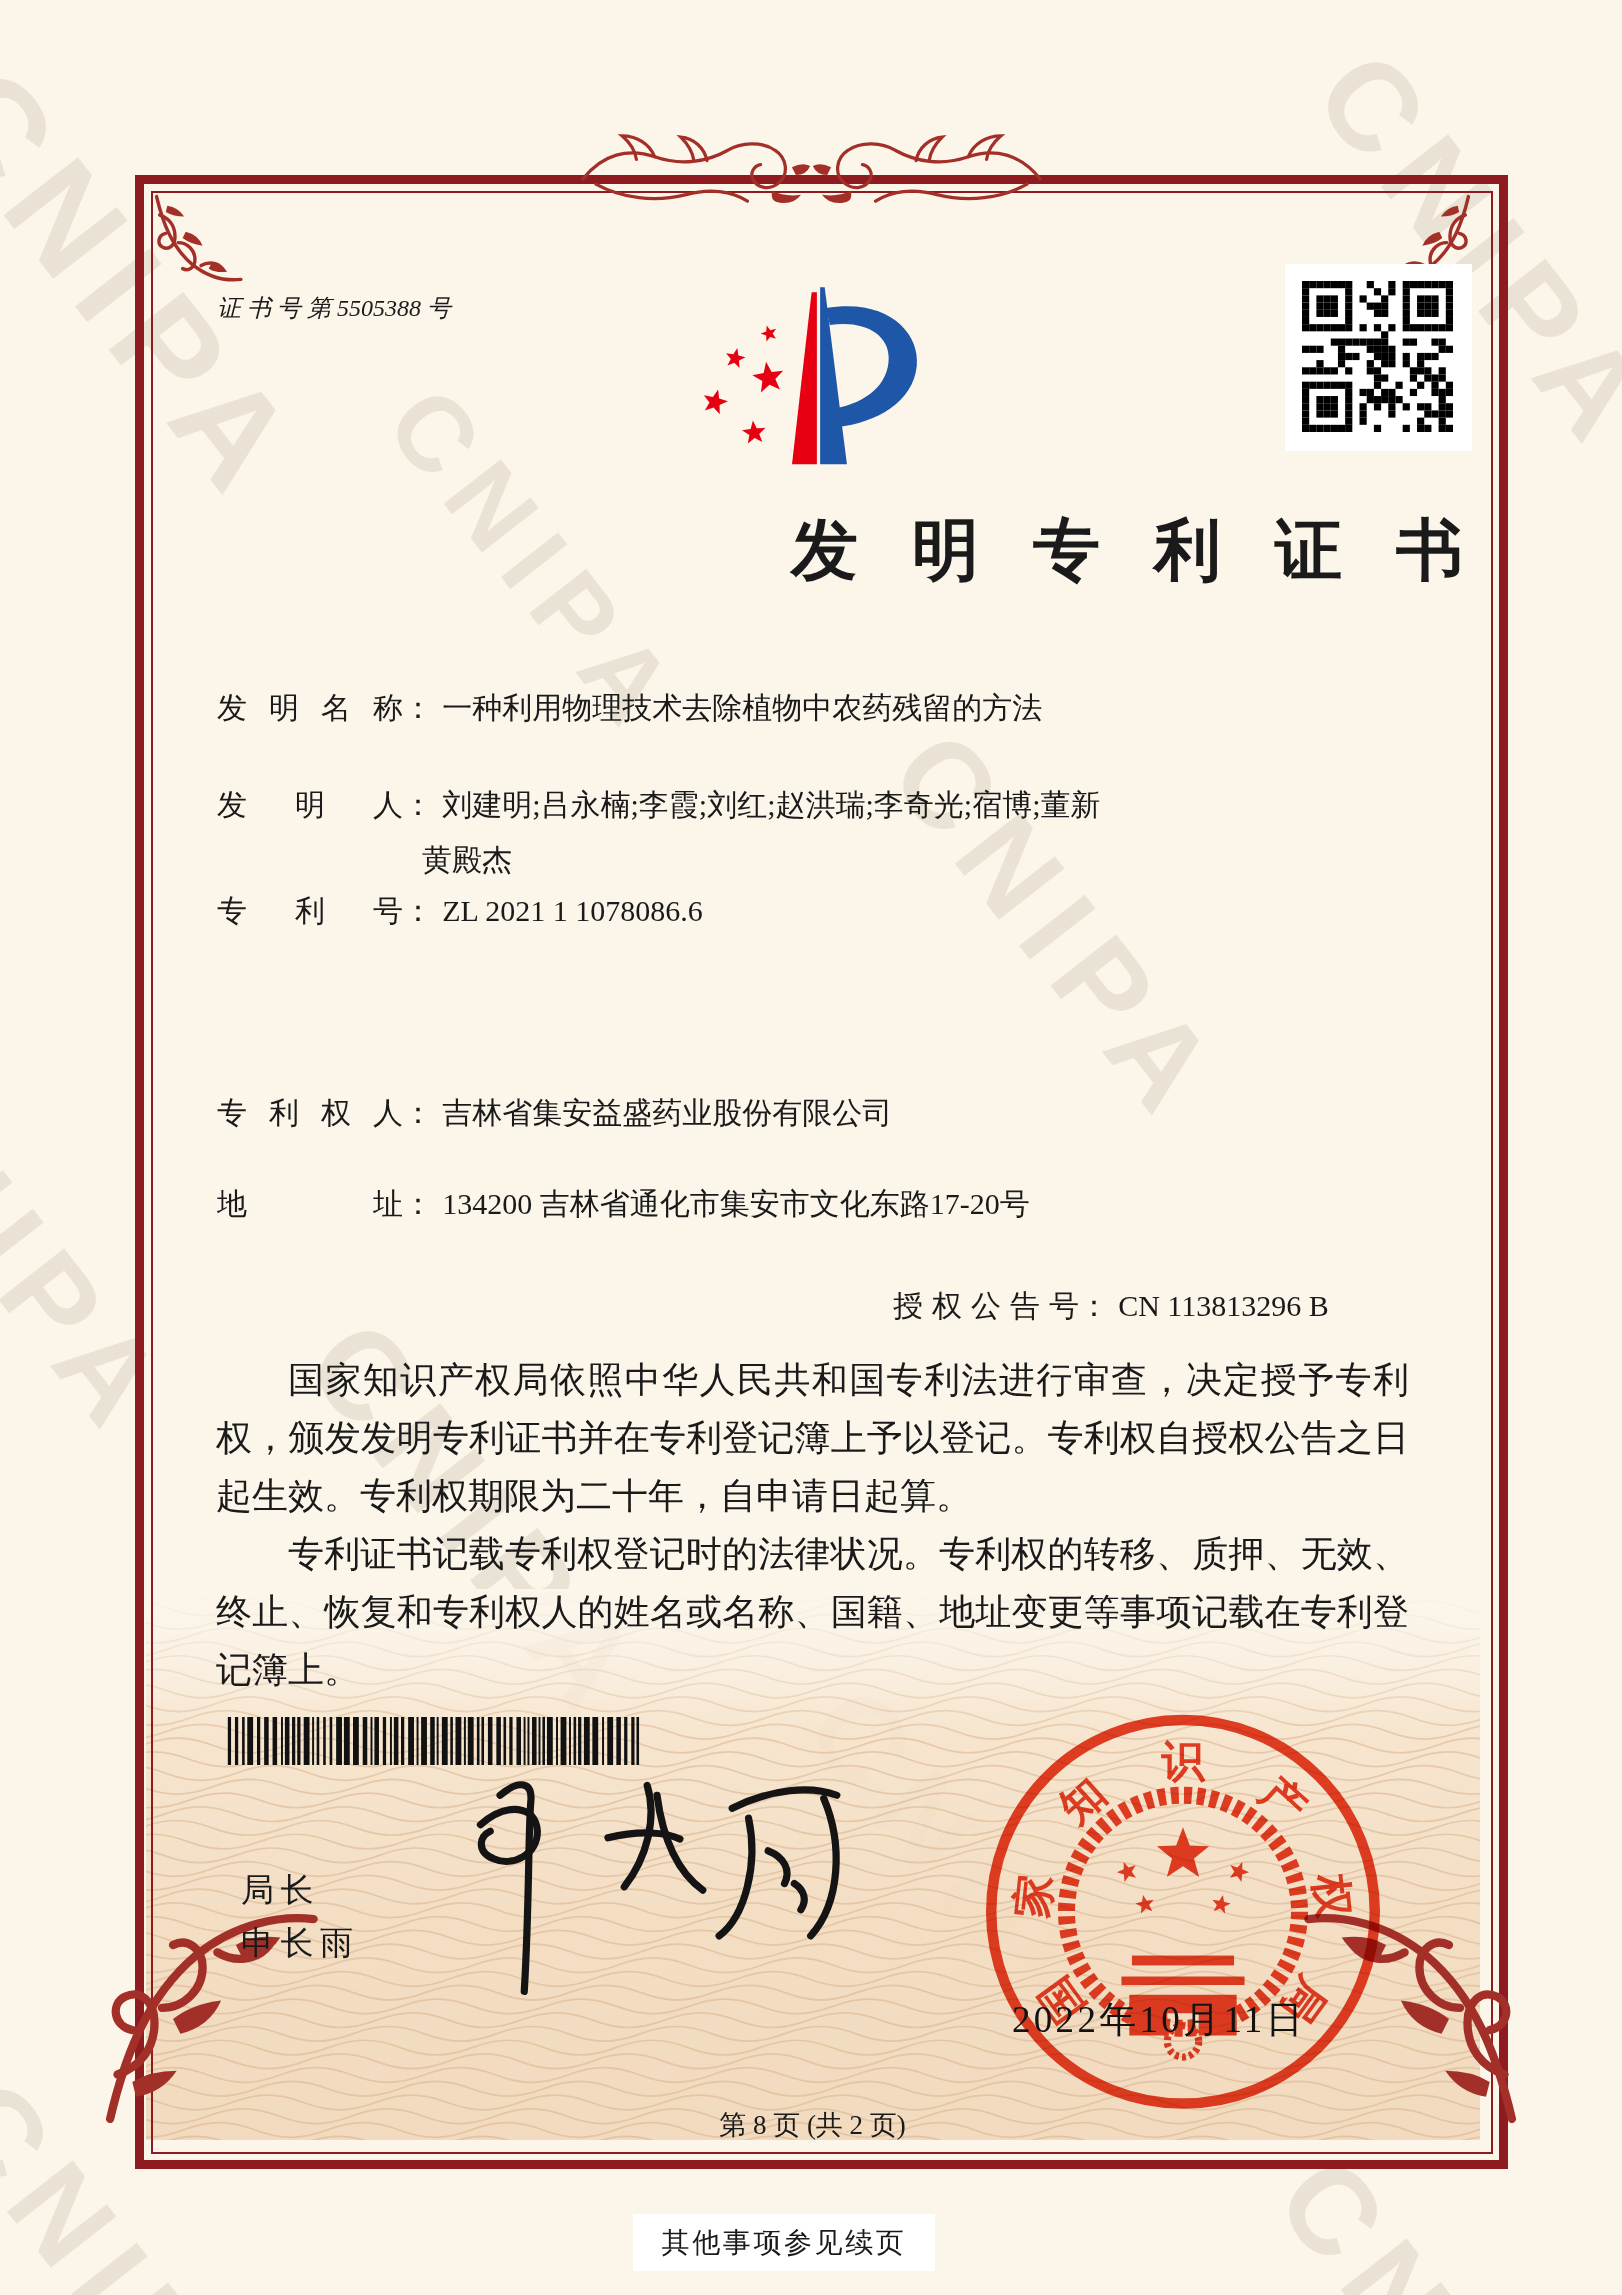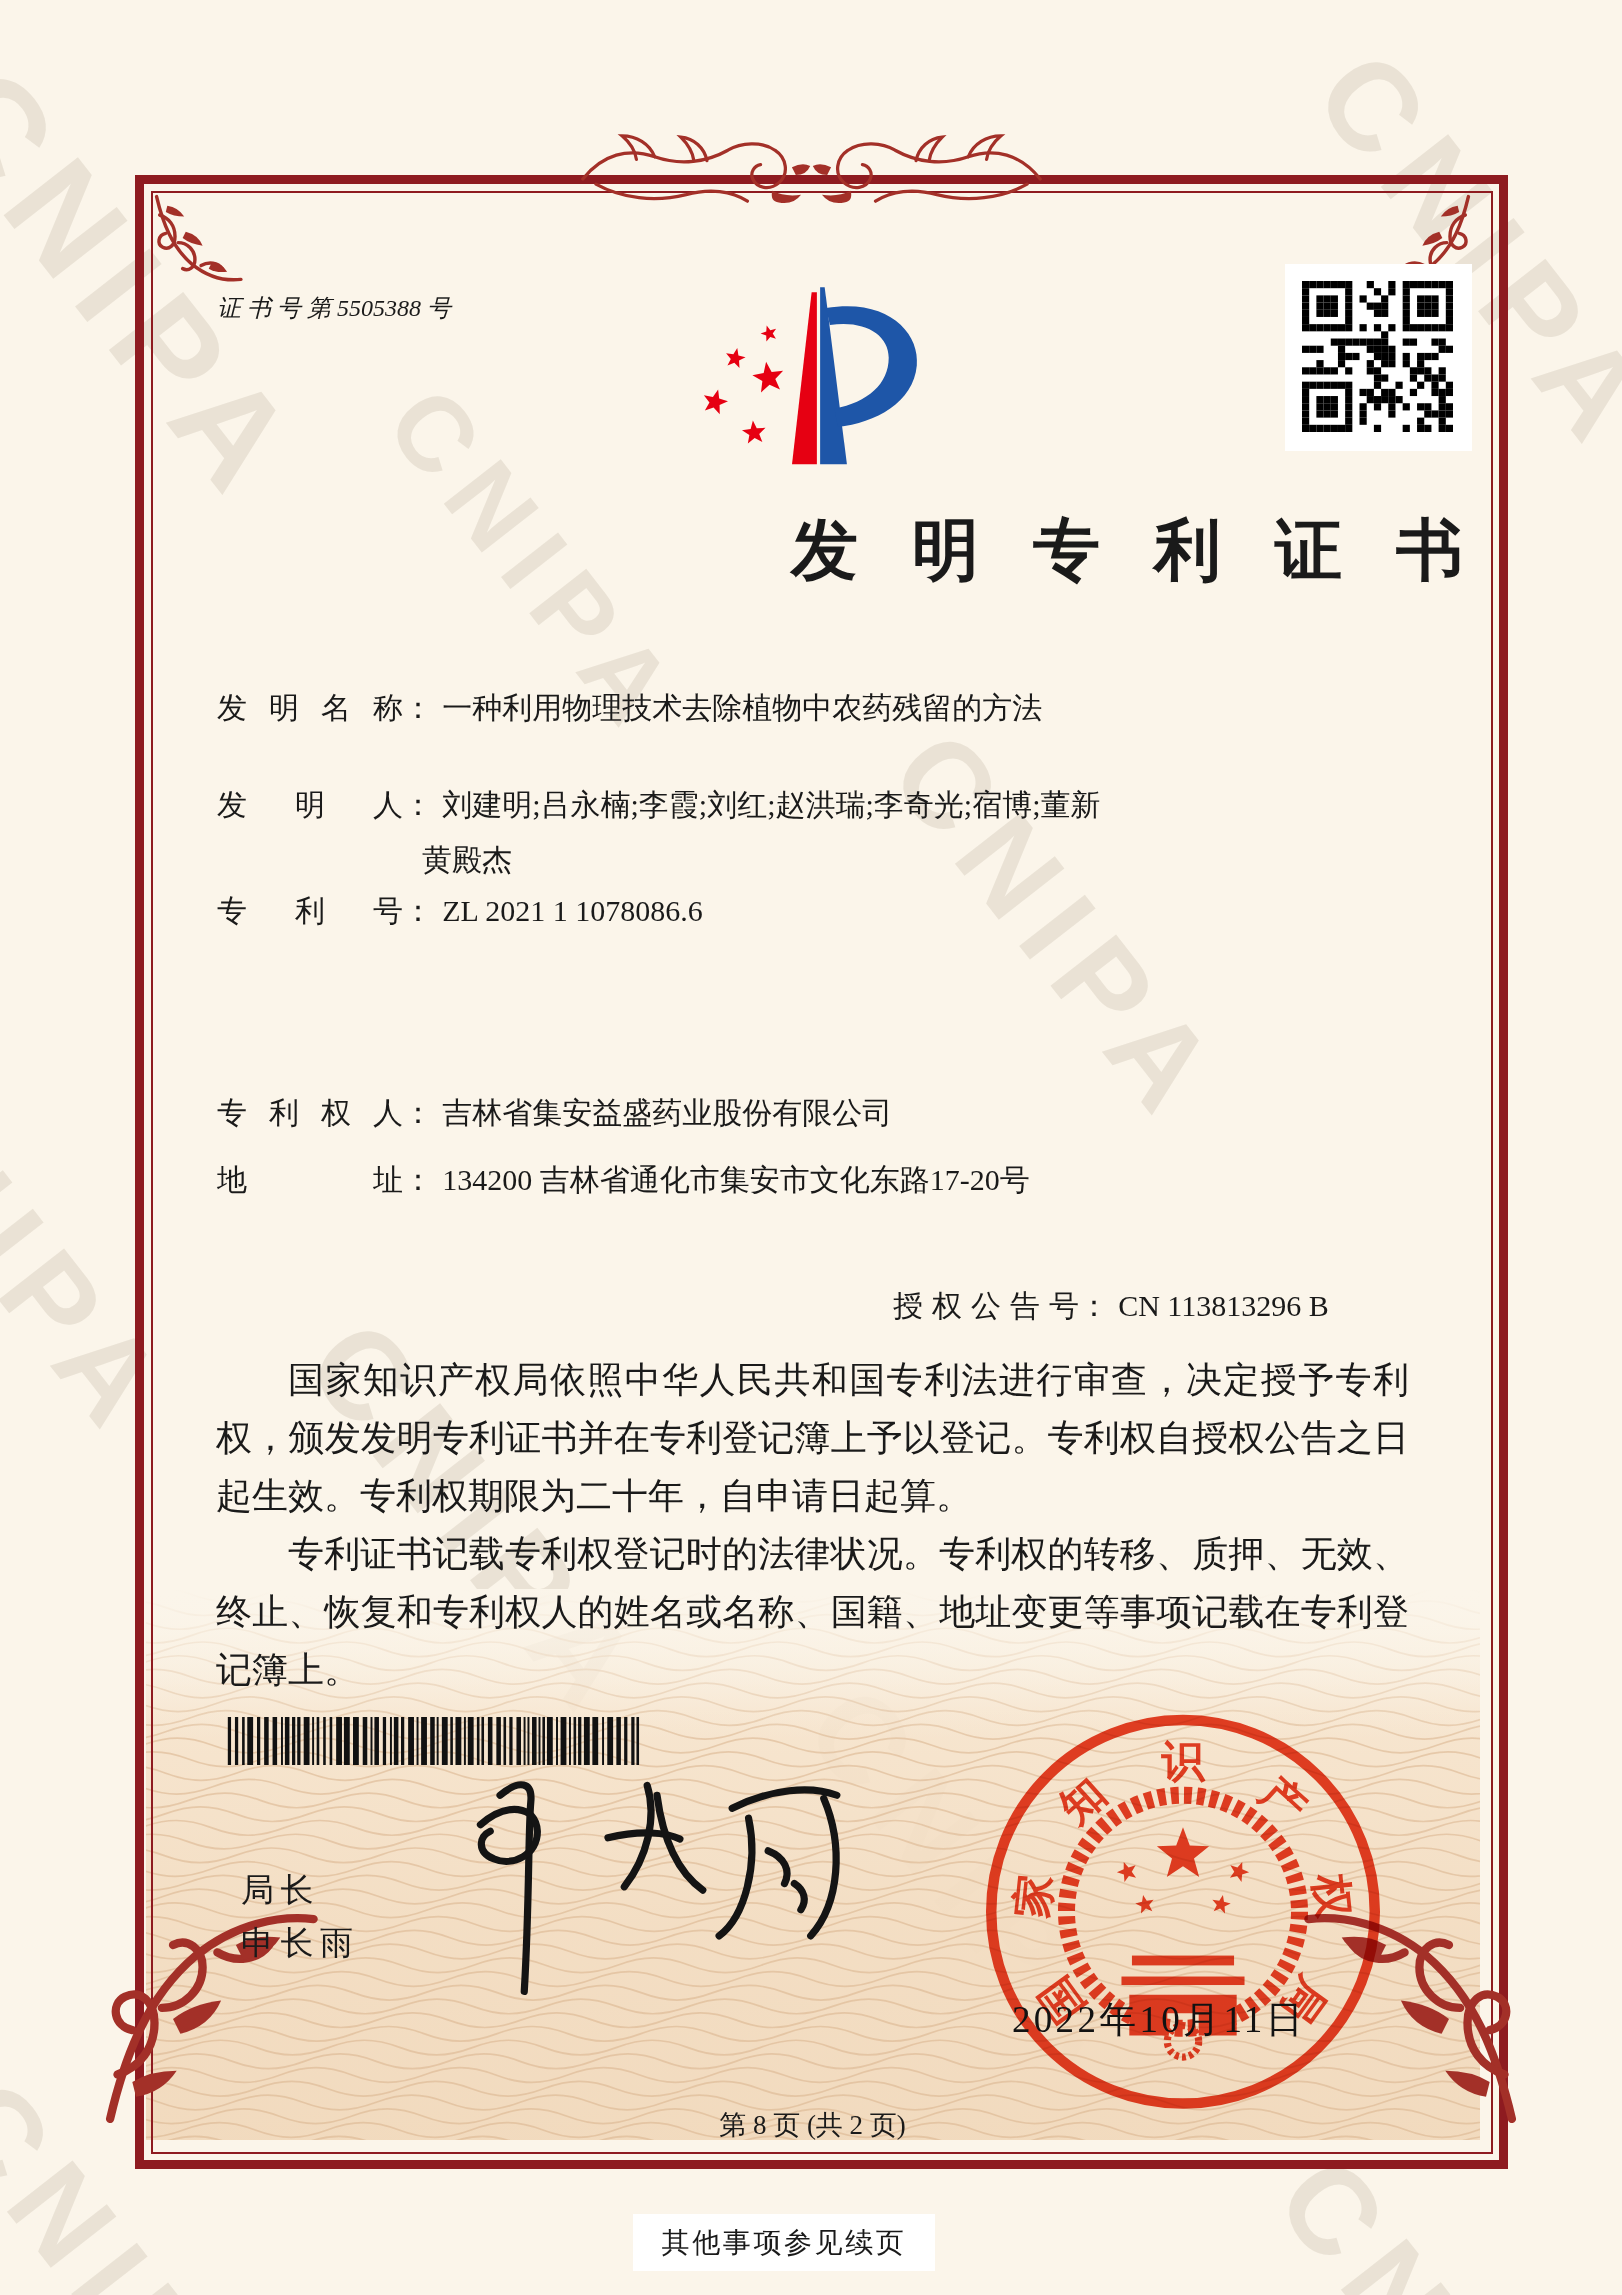--- a/index.html
+++ b/index.html
@@ -406,21 +406,21 @@
   </div>
   <div class="row" style="left:422px;top:840px">
     <span>黄殿杰</span>
   </div>
   <div class="row" style="top:891px">
     <span class="flabel">专利号</span><span>：</span><span class="fvalue">ZL 2021 1 1078086.6</span>
   </div>
   <div class="row" style="top:1093px">
     <span class="flabel">专利权人</span><span>：</span><span class="fvalue">吉林省集安益盛药业股份有限公司</span>
   </div>
-  <div class="row" style="top:1160px">
+  <div class="row" style="top:1184px">
     <span class="flabel">地址</span><span>：</span><span class="fvalue">134200 吉林省通化市集安市文化东路17-20号</span>
   </div>
   <div class="row" style="left:893px;top:1286px">
     <span class="flabel">授权公告号</span><span>：</span><span class="fvalue">CN 113813296 B</span>
   </div>
 
   <div id="body-text">
     <p>国家知识产权局依照中华人民共和国专利法进行审查，决定授予专利权，颁发发明专利证书并在专利登记簿上予以登记。专利权自授权公告之日起生效。专利权期限为二十年，自申请日起算。</p>
     <p>专利证书记载专利权登记时的法律状况。专利权的转移、质押、无效、终止、恢复和专利权人的姓名或名称、国籍、地址变更等事项记载在专利登记簿上。</p>
   </div>

